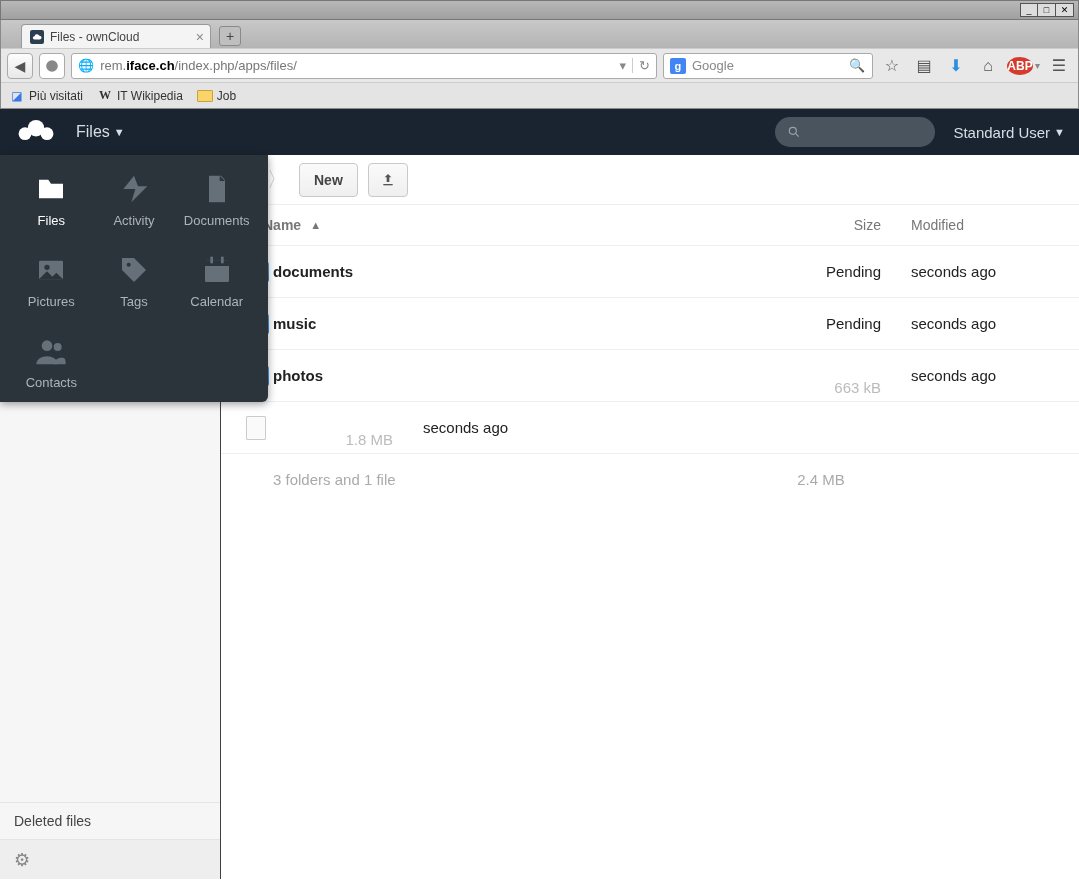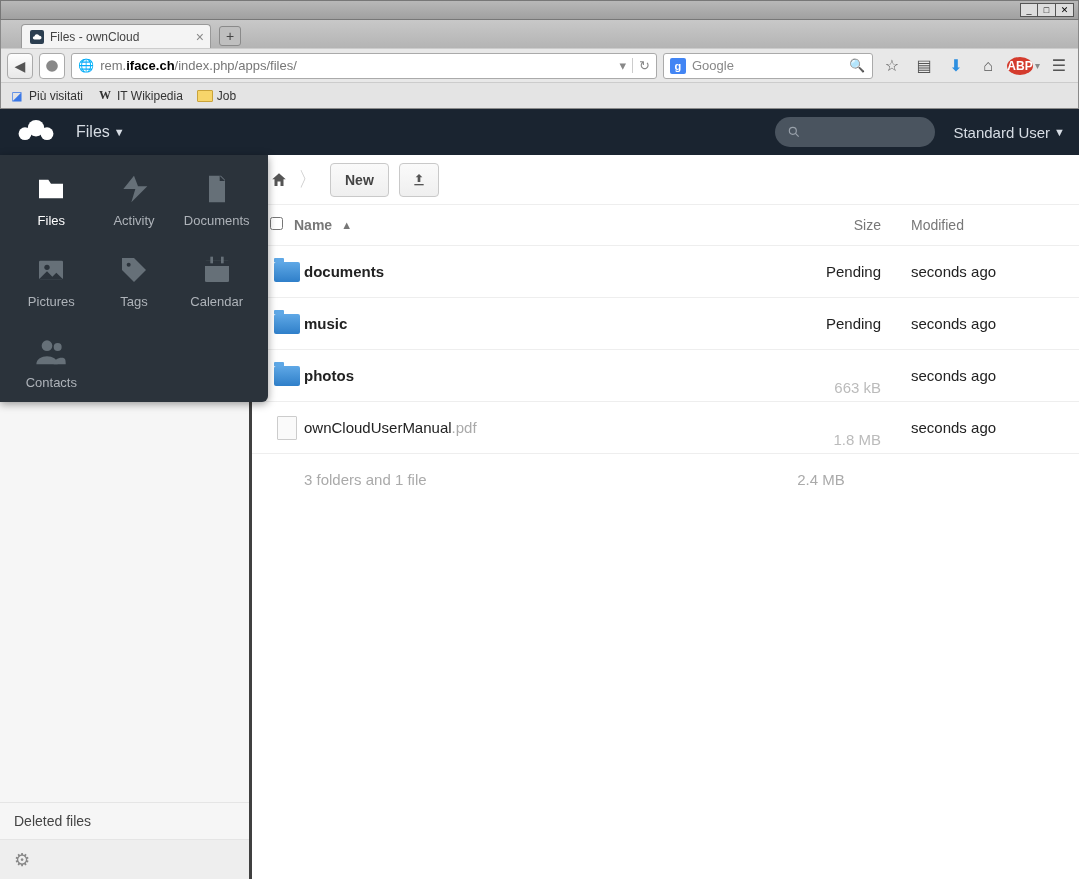--- a/index.html
+++ b/index.html
@@ -39,21 +39,21 @@
 .oc-header{ height:46px; background:#1a2430; display:flex; align-items:center; padding:0 14px; color:#d7dde4; font-size:16px; }
 .oc-logo{ margin-right:18px; }
 .oc-logo svg{ width:44px;height:24px;fill:#fff; }
 .oc-appname{ display:flex; align-items:center; gap:4px; cursor:pointer; }
 .oc-spacer{ flex:1; }
 .oc-search{ width:160px; height:30px; border-radius:15px; background:#4a545f; display:flex; align-items:center; padding:0 12px; color:#99a1aa; }
 .oc-user{ margin-left:18px; color:#d7dde4; font-size:15px; cursor:pointer; display:flex;align-items:center;gap:4px;}
 
 
 .oc-body{ position:relative; height:calc(880px - 20px - 28px - 34px - 26px - 46px - 2px); display:flex; }
-.oc-sidebar{ width:252px; background:#f6f6f6; border-right:3px solid #404040; display:flex; flex-direction:column; }
+.oc-sidebar{ width:221px; background:#f6f6f6; border-right:1px solid #404040; display:flex; flex-direction:column; }
 .sb-list{ flex:1; padding-top:10px; font-size:14px; color:#444; }
 .oc-sidebar-footer{ border-top:1px solid #e5e5e5; }
 .sb-ftr{ padding:10px 14px; color:#444; font-size:14px; }
 .sb-settings{ height:40px; display:flex; align-items:center; padding:0 14px; color:#888; font-size:18px; border-top:1px solid #e5e5e5; background:#eee;}
 
 
 .app-menu{ position:absolute; left:0; top:0; width:268px; background:#2b333b; border-radius:0 0 6px 0; padding:18px 10px 12px; display:grid; grid-template-columns:repeat(3,1fr); row-gap:26px; z-index:5; box-shadow:0 2px 8px rgba(0,0,0,.4); }
 .app-item{ display:flex; flex-direction:column; align-items:center; gap:8px; color:#aeb3b9; font-size:13px; cursor:pointer; }
 .app-item.active{ color:#fff; }
 .app-item svg{ width:32px;height:32px;fill:#667078; }
@@ -298,21 +298,20 @@
             <span class="folder-ico"></span>
           </span>
           <span class="fr-name" style="font-weight:bold">photos<span class="ext"></span></span>
           <span class="fr-size dim">663 kB</span>
           <span class="fr-mod">seconds ago</span>
         </div>
         <div class="file-row">
           <span class="fr-icon">
             <span class="file-ico"></span>
           </span>
-          <span class="fr-name" style="">ownCloudUserManual<span class="ext">.pdf</span></span>
           <span class="fr-size dim">1.8 MB</span>
           <span class="fr-mod">seconds ago</span>
         </div>
       </div>
 
     <div class="summary-row">
       <span style="flex:1">3 folders and 1 file</span>
       <span class="fr-size">2.4 MB</span>
       <span class="fr-mod"></span>
     </div>

